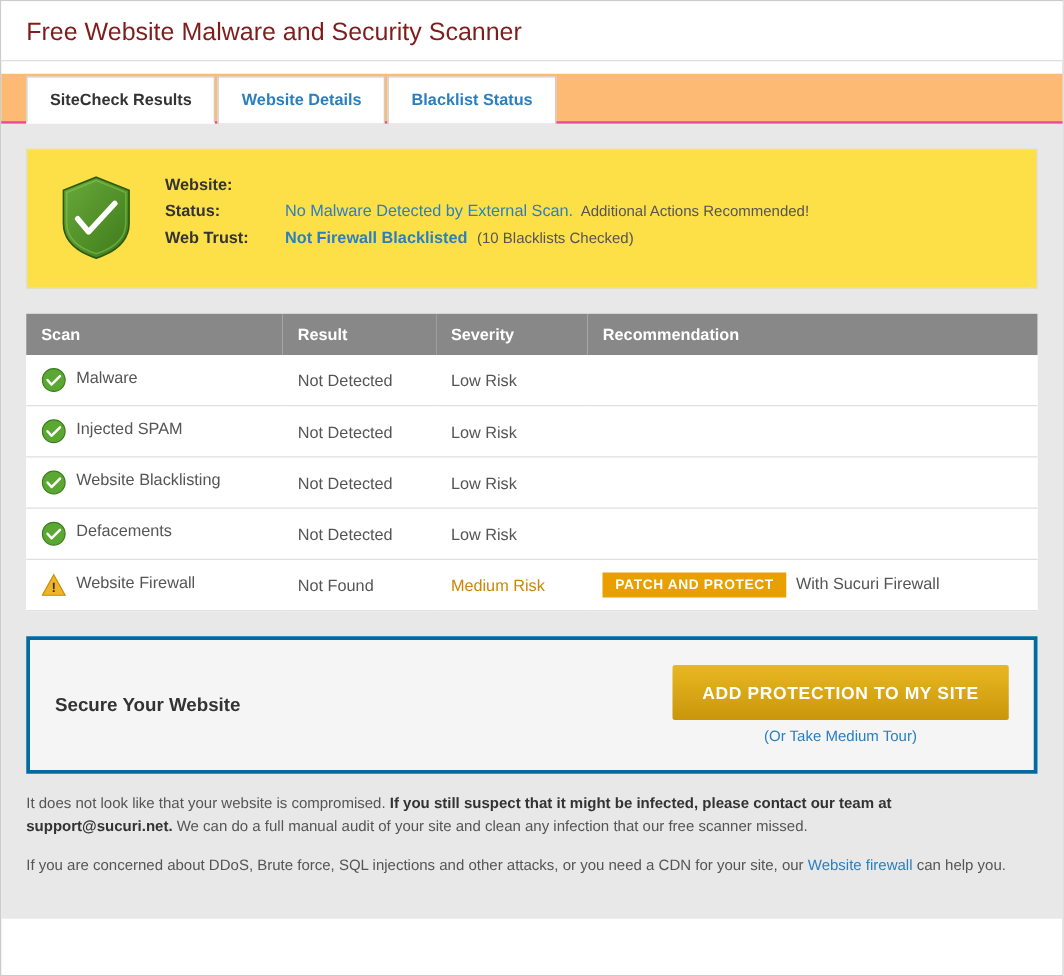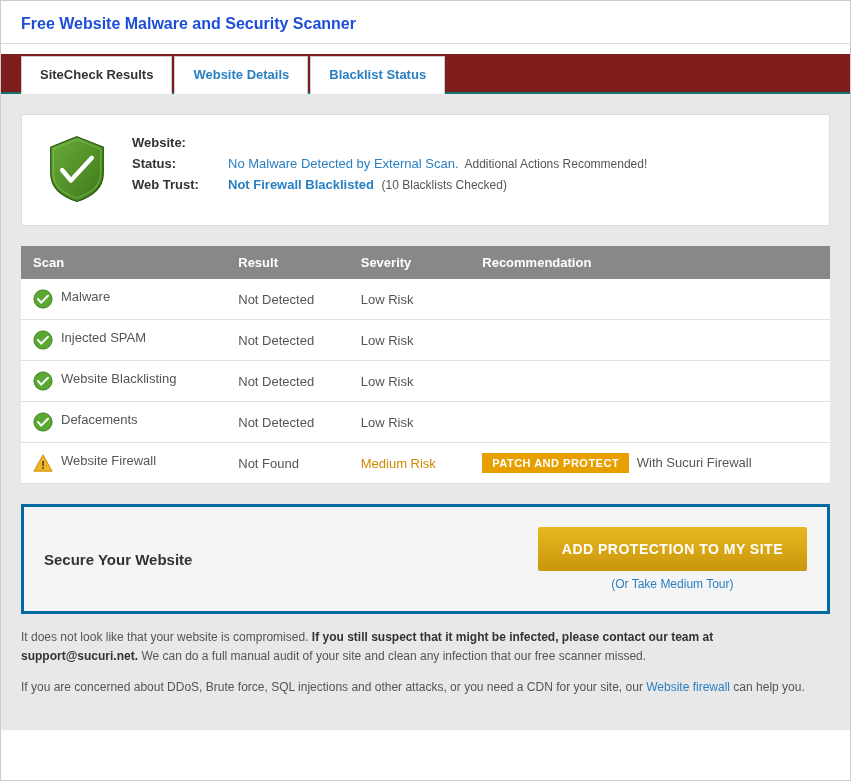--- a/index.html
+++ b/index.html
@@ -16,29 +16,29 @@
       margin: 0 auto;
       border: 1px solid #ccc;
     }
     
     .page-header {
       padding: 14px 20px 10px 20px;
       border-bottom: 1px solid #ddd;
       background: #fff;
     }
     .page-header h1 {
-      font-size: 16px;
-      font-weight: bold;
-      color: #1d4ed8;
+      font-size: 20px;
+      font-weight: normal;
+      color: #7f1d1d;
     }
     
     .tabs-bar {
       display: flex;
-      background: #7f1d1d;
-      border-bottom: 2px solid #0f766e;
+      background: #fdba74;
+      border-bottom: 2px solid #ec4899;
       padding: 0 20px;
       margin-top: 10px;
     }
     .tab {
       padding: 10px 18px;
       cursor: pointer;
       font-size: 13px;
       font-weight: bold;
       color: #2a7fc1;
       border: 1px solid #ccc;
@@ -54,21 +54,21 @@
       border-bottom: 2px solid #fff;
       z-index: 1;
     }
     
     .main-content {
       background: #e8e8e8;
       padding: 20px;
     }
     
     .status-card {
-      background: #ffffff;
+      background: #fde047;
       border: 1px solid #ddd;
       padding: 20px;
       display: flex;
       align-items: flex-start;
       gap: 20px;
       margin-bottom: 20px;
     }
     .shield-icon {
       width: 70px;
       height: 70px;

